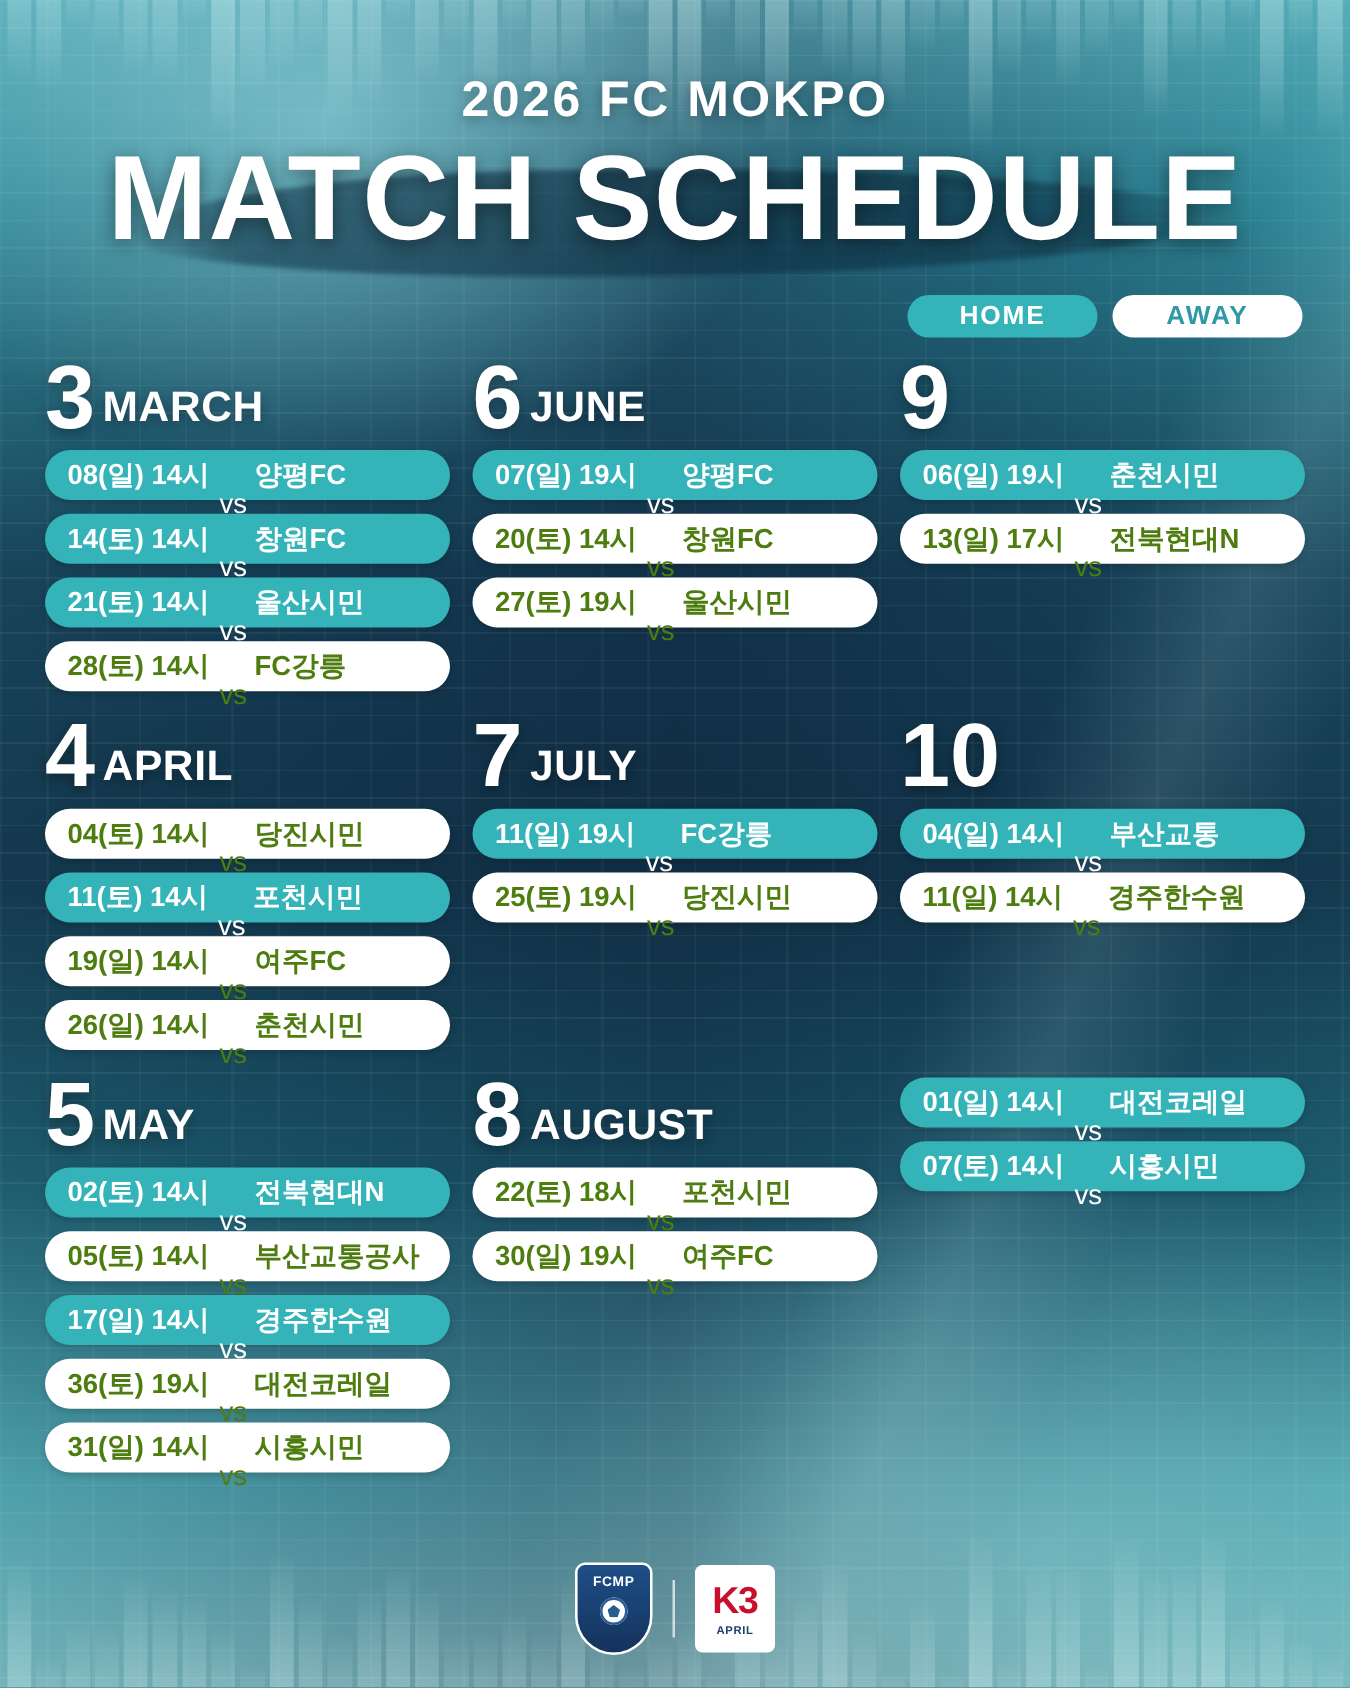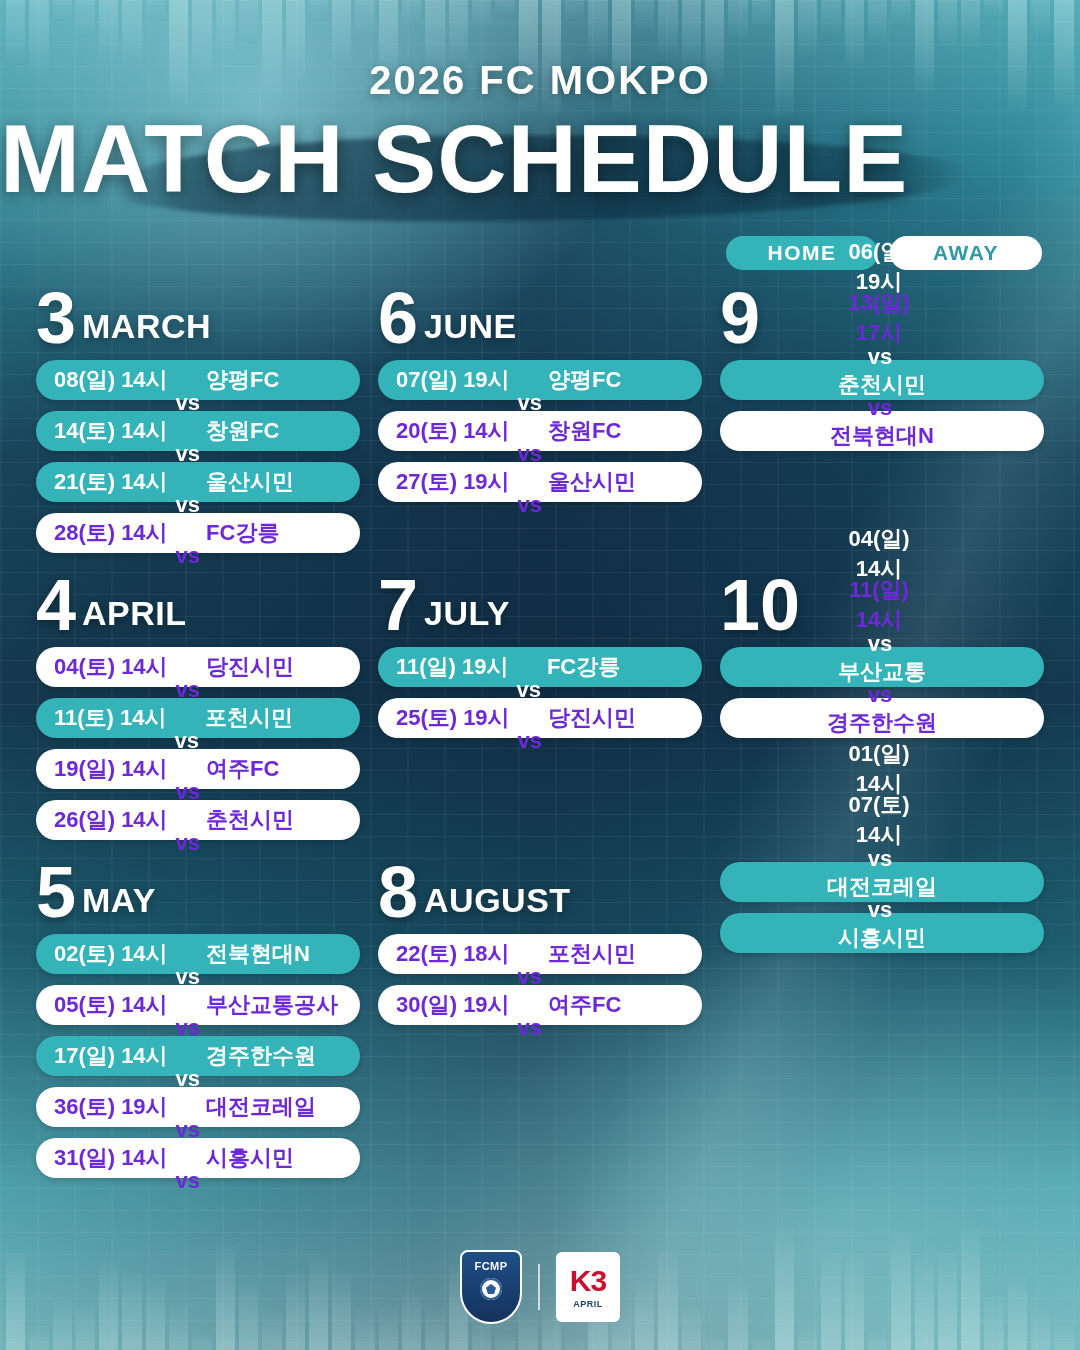--- a/index.html
+++ b/index.html
@@ -73,21 +73,21 @@
 
   .kicker {
     text-align: center;
     color: #ffffff;
     font-size: 40px;
     letter-spacing: 2px;
     font-weight: bold;
     margin-top: 58px;
     text-shadow: 0 2px 10px rgba(0,0,0,.35);
   }
-  .title-wrap { position: relative; margin-top: 6px; }
+  .title-wrap { position: relative; text-align: center; margin-top: 6px; }
   .title-brush {
     position: absolute; left: 50%; top: 26px; transform: translateX(-50%) rotate(-0.6deg);
     width: 860px; height: 86px;
     background: linear-gradient(90deg, rgba(20,60,80,0.0), rgba(14,50,70,0.55) 10%, rgba(12,44,64,0.62) 50%, rgba(14,50,70,0.5) 90%, rgba(20,60,80,0.0));
     filter: blur(2px);
     border-radius: 40% 60% 55% 45% / 60% 50% 50% 40%;
   }
   .title {
     position: relative;
     color: #ffffff;
@@ -133,26 +133,26 @@
   .matches { display: flex; flex-direction: column; gap: 11px; }
   .match {
     height: 40px; border-radius: 20px;
     display: flex; align-items: center;
     padding: 0 18px;
     font-size: 22px; font-weight: bold;
     white-space: nowrap;
     box-shadow: 0 2px 6px rgba(0,0,0,.18);
   }
   .match.home { background: #34b3b9; color: #ffffff; }
-  .match.away { background: #ffffff; color: #6d28d9; }
-  .match .vs { font-weight: bold; padding: 0 2px; margin-top: 47px; }
+  .match.away { background: #ffffff; color: #4d7c0f; }
+  .match .vs { font-weight: normal; padding: 0 2px; margin-top: 47px; }
   .match .seg { padding-right: 6px; }
 
   
-  .col-right .match { justify-content: flex-end; flex-direction: column; }
+  .col-right .match { justify-content: flex-start; }
 
   .footer {
     position: absolute; bottom: 26px; left: 0; width: 100%;
     display: flex; align-items: center; justify-content: center; gap: 16px;
     z-index: 6;
   }
   .crest {
     width: 62px; height: 74px;
     background: linear-gradient(180deg,#1d4f87,#15325c);
     border: 2px solid #ffffff;

